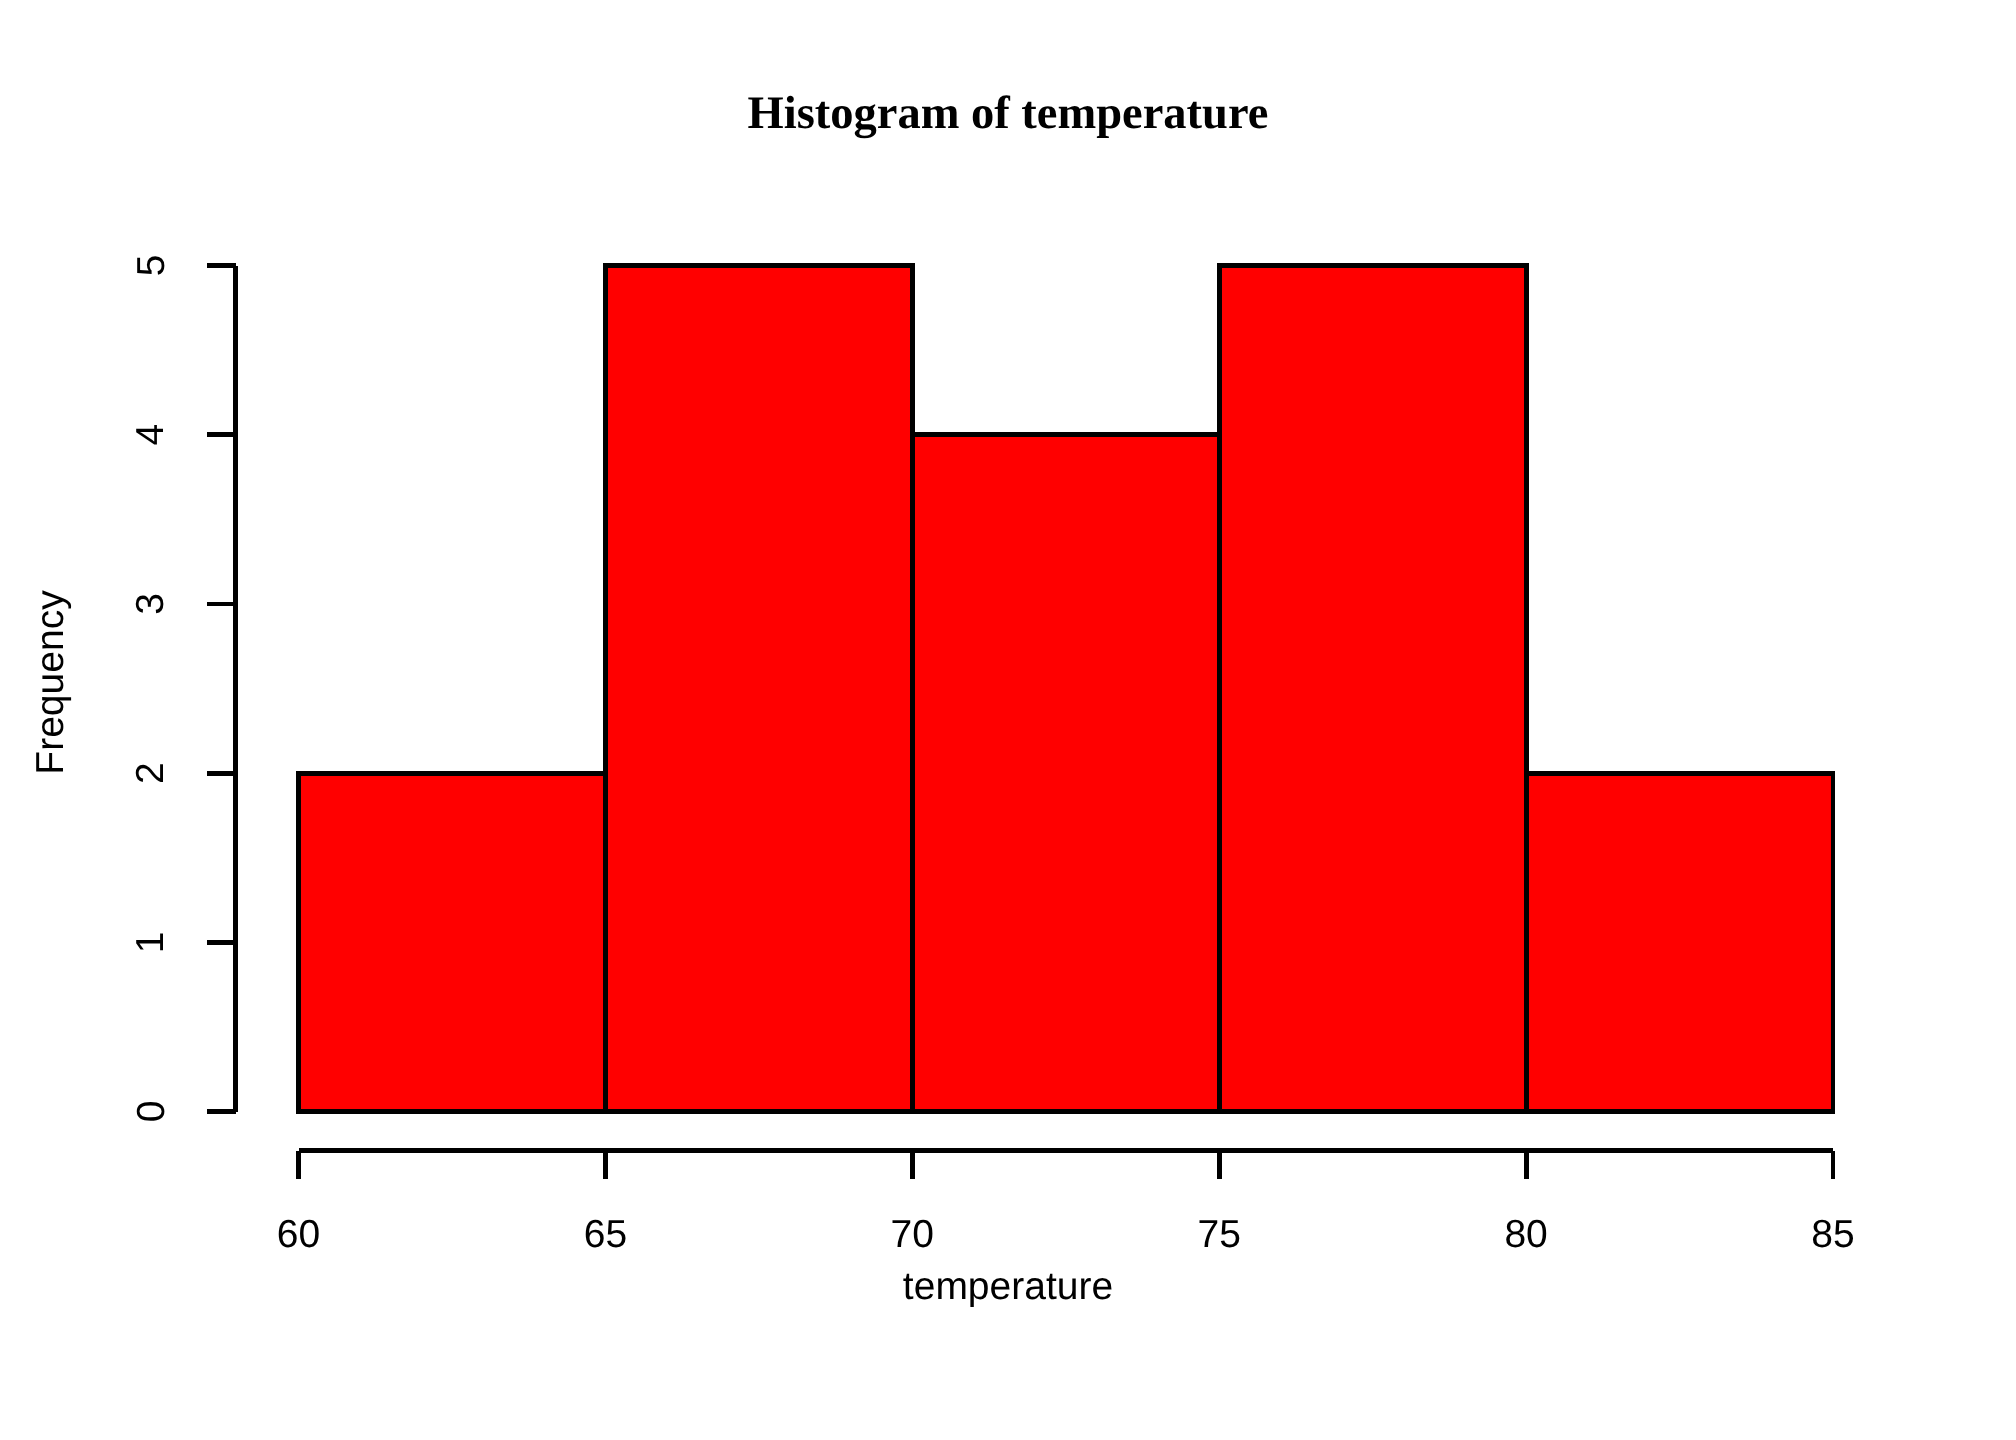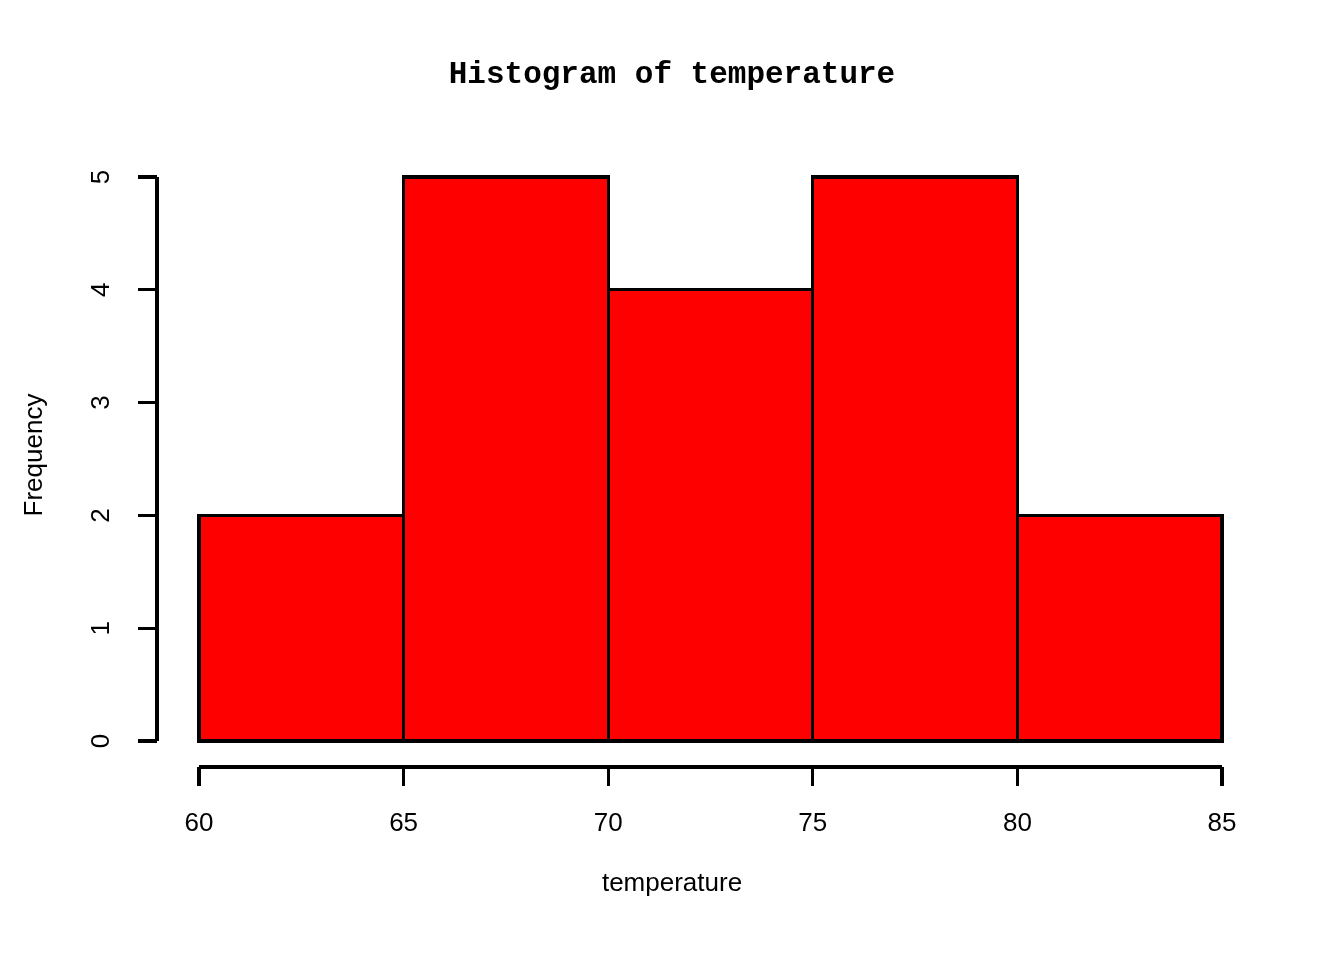--- a/index.html
+++ b/index.html
@@ -21,29 +21,29 @@
     background: #ffffff;
   }
   .plot-title {
     position: absolute;
     left: 0;
     top: 57px;
     width: 1344px;
     text-align: center;
     font-size: 31px;
     font-weight: bold;
-    font-family: Liberation Mono, monospace;
+    font-family: Liberation Serif, serif;
     letter-spacing: 0px;
     line-height: 36px;
     white-space: nowrap;
   }
   .x-axis-label {
     position: absolute;
     left: 0;
-    top: 867px;
+    top: 842px;
     width: 1344px;
     text-align: center;
     font-size: 26px;
     font-family: "Liberation Sans", sans-serif;
     line-height: 30px;
     white-space: nowrap;
   }
   .y-axis-label {
     position: absolute;
     left: 0px;

